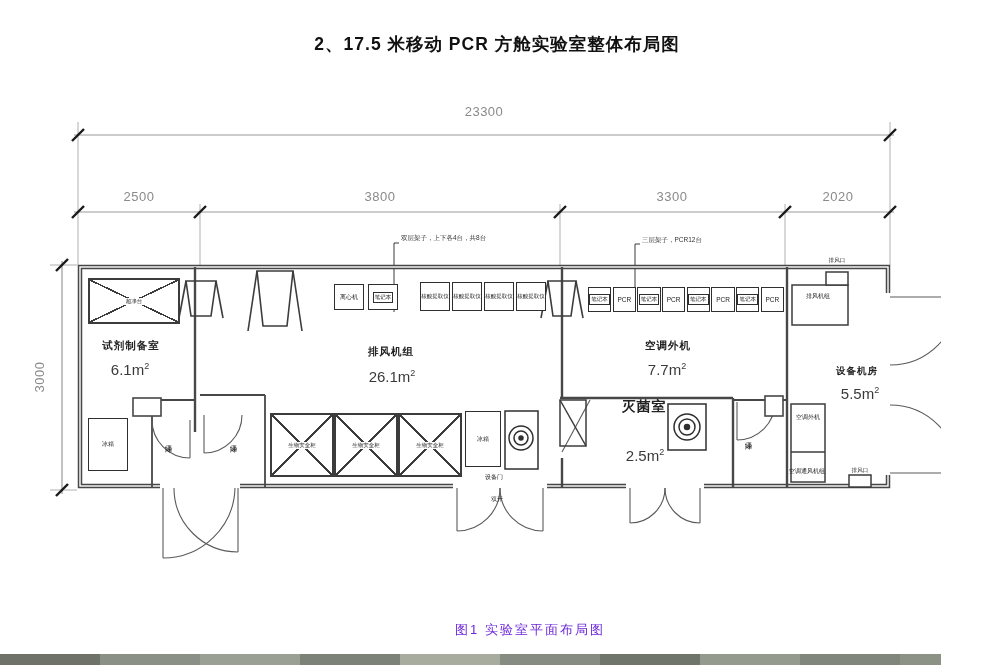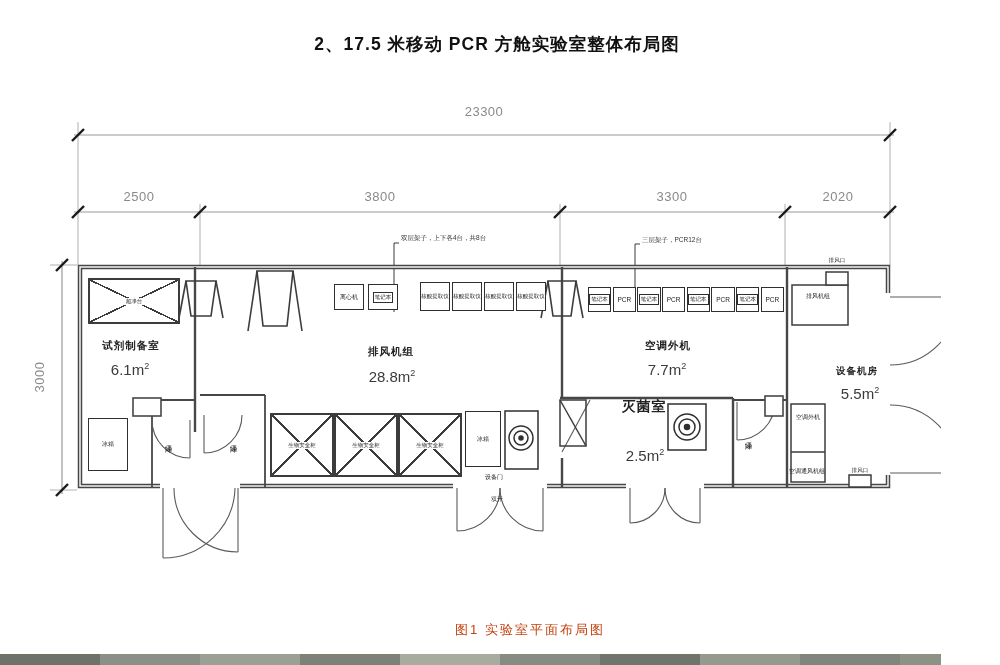--- a/index.html
+++ b/index.html
@@ -11,21 +11,21 @@
   .dim{font-size:13px;color:#8a8a8a;letter-spacing:0.5px;}
   .dimv{transform:translate(-50%,-50%) rotate(-90deg);}
   .anno{font-size:6.5px;color:#333;transform:translate(0,-50%);}
   .room{font-size:10.5px;font-weight:600;color:#222;letter-spacing:1px;}
   .area{font-size:15px;color:#3a3a3a;}
   .area sup{font-size:9px;}
   .tiny{font-size:6px;color:#222;}
   .tiny55{font-size:5.5px;color:#222;}
   .vert{writing-mode:vertical-rl;text-orientation:upright;font-size:7px;color:#222;
         transform:translate(-50%,-50%);letter-spacing:1px;}
-  .caption{font-size:13px;color:#c2410c;letter-spacing:2px;}
+  .caption{font-size:13px;color:#6d28d9;letter-spacing:2px;}
   .box{position:absolute;border:1.5px solid #2f2f2f;background:#fff;display:flex;
        align-items:center;justify-content:center;box-sizing:border-box;}
   .xbox{position:absolute;border:2px solid #3c3c3c;box-sizing:border-box;
     background:
      linear-gradient(to top right, transparent calc(50% - 0.8px), #3c3c3c calc(50% - 0.8px), #3c3c3c calc(50% + 0.8px), transparent calc(50% + 0.8px)),
      linear-gradient(to bottom right, transparent calc(50% - 0.8px), #3c3c3c calc(50% - 0.8px), #3c3c3c calc(50% + 0.8px), transparent calc(50% + 0.8px));
     display:flex;align-items:center;justify-content:center;}
   .chip{background:#fff;padding:0 2px;font-size:5.5px;color:#222;}
   .row{position:absolute;display:flex;box-sizing:border-box;}
   .dev{border:1.4px solid #2f2f2f;background:#fff;display:flex;align-items:center;
@@ -177,21 +177,21 @@
   <div class="lb dim" style="left:838px;top:197px;">2020</div>
   <div class="lb dim dimv" style="left:40px;top:377px;">3000</div>
 
   <div class="anno" style="position:absolute;left:401px;top:238px;">双层架子，上下各4台，共8台</div>
   <div class="anno" style="position:absolute;left:642px;top:240px;">三层架子，PCR12台</div>
 
   <div class="lb room" style="left:131px;top:346px;">试剂制备室</div>
   <div class="lb area" style="left:130px;top:370px;"><span>6.1m</span><sup>2</sup></div>
 
   <div class="lb room" style="left:391px;top:352px;">排风机组</div>
-  <div class="lb area" style="left:392px;top:377px;"><span>28.8m</span><sup>2</sup></div>
+  <div class="lb area" style="left:392px;top:377px;"><span>26.1m</span><sup>2</sup></div>
 
   <div class="lb room" style="left:668px;top:346px;">空调外机</div>
   <div class="lb area" style="left:667px;top:370px;"><span>7.7m</span><sup>2</sup></div>
 
   <div class="lb room" style="left:644px;top:407px;font-size:14px;">灭菌室</div>
   <div class="lb area" style="left:645px;top:456px;"><span>2.5m</span><sup>2</sup></div>
 
   <div class="lb room" style="left:857px;top:371px;font-size:9.5px;">设备机房</div>
   <div class="lb area" style="left:860px;top:394px;"><span>5.5m</span><sup>2</sup></div>
 

